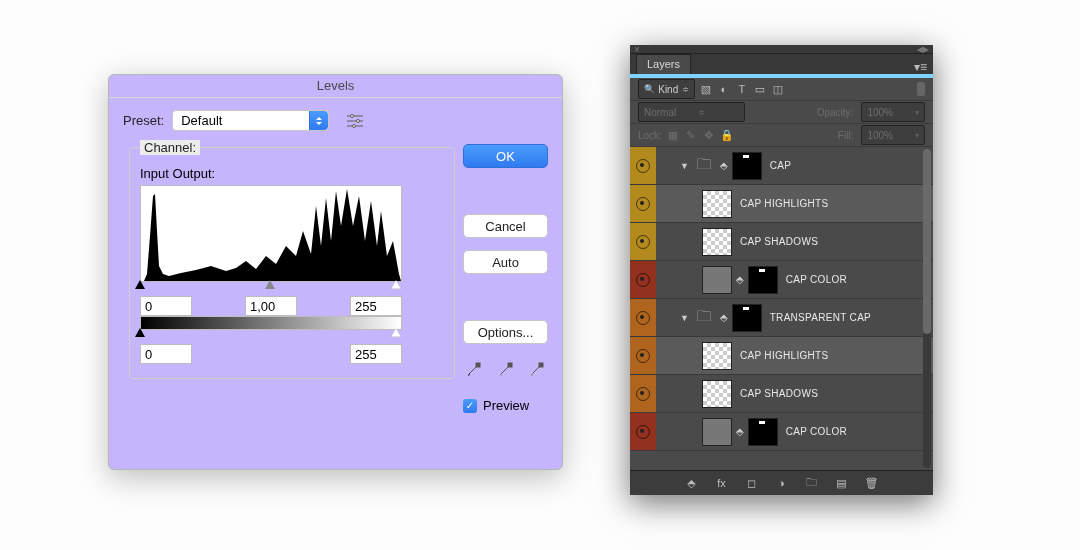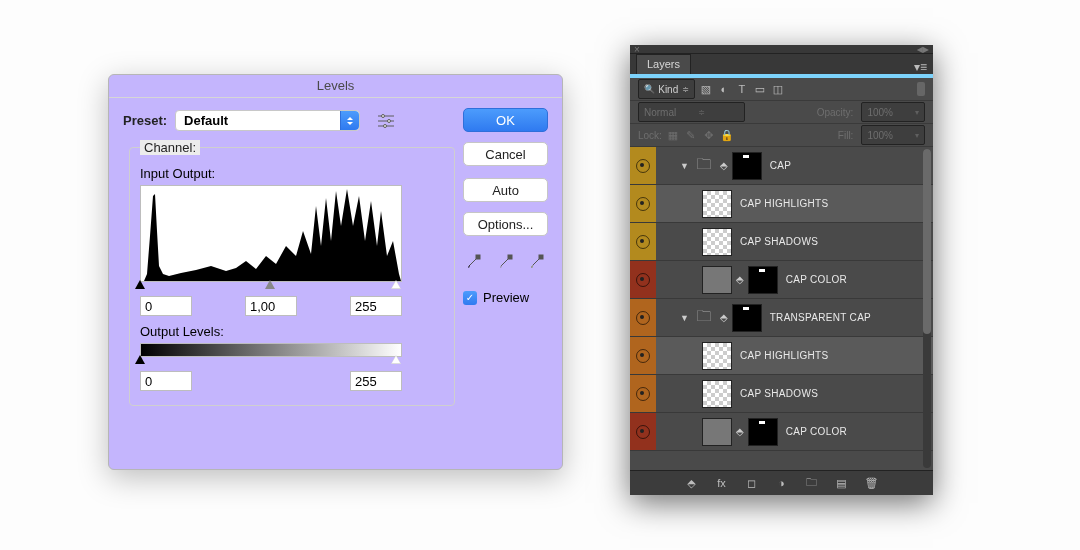--- a/index.html
+++ b/index.html
@@ -85,20 +85,21 @@
     display: flex; flex-direction: column; align-items: stretch;
     gap: 10px;
   }
   .mac-btn {
     height: 22px; border-radius: 5px;
     border: 1px solid #c6c6c6;
     background: #fff;
     font-size: 13px;
     display: flex; align-items: center; justify-content: center;
     color: #222;
+    margin-top: 36px;
   }
   .mac-btn.primary {
     background: linear-gradient(#4c9cfc,#2f7af0);
     border-color: #2f6fda;
     color: #fff;
   }
 
   .eyedroppers { display: flex; gap: 10px; justify-content: center; margin-top: 4px; }
   .eyedropper { width: 22px; height: 22px; display:flex;align-items:center;justify-content:center; }
 
@@ -238,23 +239,23 @@
     display:flex; align-items:center; justify-content:center; gap:16px; color:#bbb; font-size:12px;
   }
 </style>
 </head>
 <body>
 
 <div class="levels-dialog">
   <div class="levels-title">Levels</div>
   <div class="levels-body">
 
-    <div class="row" style="gap:8px;font-weight:bold;">
+    <div class="row" style="gap:8px;">
       <span class="label">Preset:</span>
-      <div class="mac-select" style="width:185px">
+      <div class="mac-select" style="width:157px">
         <span>Default</span>
         <span class="cap"></span>
       </div>
       <div class="preset-icon">
         <svg viewBox="0 0 16 14">
             <g stroke="#5d5d5d" stroke-width="1" fill="none">
           <line x1="0" y1="2" x2="16" y2="2"></line>
               <circle cx="5" cy="2" r="1.5" fill="#ececec"></circle>
           <line x1="0" y1="7" x2="16" y2="7"></line>
               <circle cx="11" cy="7" r="1.5" fill="#ececec"></circle>
@@ -323,21 +324,20 @@
         <div class="tri black"></div>
         <div class="tri gray"></div>
         <div class="tri white"></div>
       </div>
       <div class="num-row">
         <div class="num-input">0</div>
         <div class="num-input">1,00</div>
         <div class="num-input">255</div>
       </div>
 
-      <div class="section-label">Output Levels:</div>
       <div class="gradient"></div>
       <div class="sliders">
         <div class="tri black"></div>
         <div class="tri white"></div>
       </div>
       <div class="num-row">
         <div class="num-input">0</div>
         <span></span>
         <div class="num-input">255</div>
       </div>

